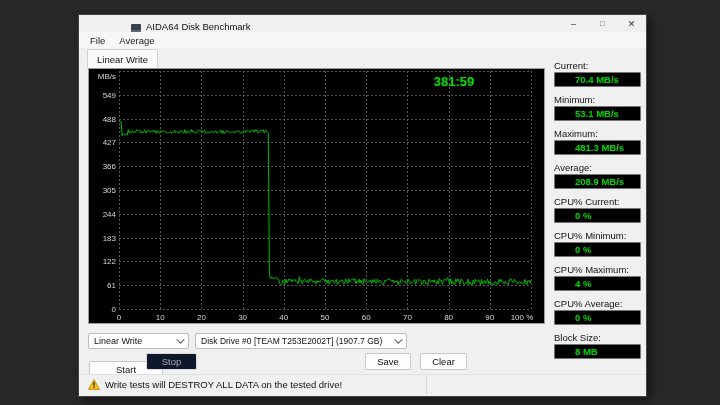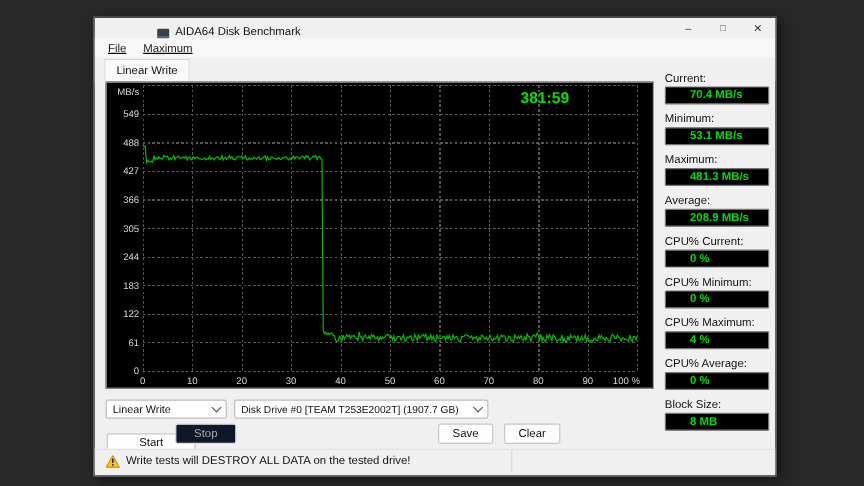--- a/index.html
+++ b/index.html
@@ -12,21 +12,21 @@
             background:#f0f0f0;padding-left:6px;box-sizing:border-box;margin-left:46px;}
   .app-icon{width:10px;height:8px;background:#39404c;border-radius:1px;margin-right:5px;
             box-shadow:inset 0 -2px 0 #5a6575;flex:0 0 auto;}
   .title{font-size:9.5px;color:#101010;white-space:nowrap;}
   .win-controls{margin-left:auto;display:flex;height:100%;}
   .wc{width:29px;height:100%;display:flex;align-items:center;justify-content:center;
       font-size:9px;color:#333;cursor:default;}
   .wc.maxi{font-size:8px;color:#555;}
   
   .menubar{position:absolute;left:0;top:17px;right:0;height:16px;display:flex;align-items:center;
-           background:#f8f8f8;padding-left:4px;box-sizing:border-box;text-decoration:underline;}
+           background:#f8f8f8;padding-left:4px;box-sizing:border-box;}
   .menu-item{font-size:9.5px;color:#1a1a1a;padding:0 7px;}
   
   .tabstrip{position:absolute;left:0;top:33px;right:0;height:20px;background:#f0f0f0;}
   .tab{position:absolute;left:8px;bottom:0;height:18px;padding:0 9px;background:#fafafa;
        border:1px solid #d2d2d2;border-bottom:none;border-radius:1px 1px 0 0;
        font-size:9.5px;color:#111;display:flex;align-items:center;}
   
   .chartbox{position:absolute;left:9px;top:53px;width:455px;height:254px;background:#000;
             border:1px solid #9b9b9b;}
   .chartbox svg{position:absolute;left:0;top:0;width:455px;height:254px;display:block;}
@@ -74,21 +74,21 @@
       <span class="title">AIDA64 Disk Benchmark</span>
       <div class="win-controls">
         <span class="wc">–</span>
         <span class="wc maxi">□</span>
         <span class="wc">✕</span>
       </div>
     </div>
 
     <div class="menubar">
       <span class="menu-item">File</span>
-      <span class="menu-item">Maximum</span>
+      <span class="menu-item">Average</span>
     </div>
 
     <div class="tabstrip">
       <div class="tab">Linear Write</div>
     </div>
 
     <div class="chartbox">
       <svg id="chart-svg" viewBox="0 0 455 254">
           <line x1="30.5" y1="2" x2="30.5" y2="240" class="grid"></line>
           <line x1="30" y1="240.5" x2="442" y2="240.5" class="grid"></line>

